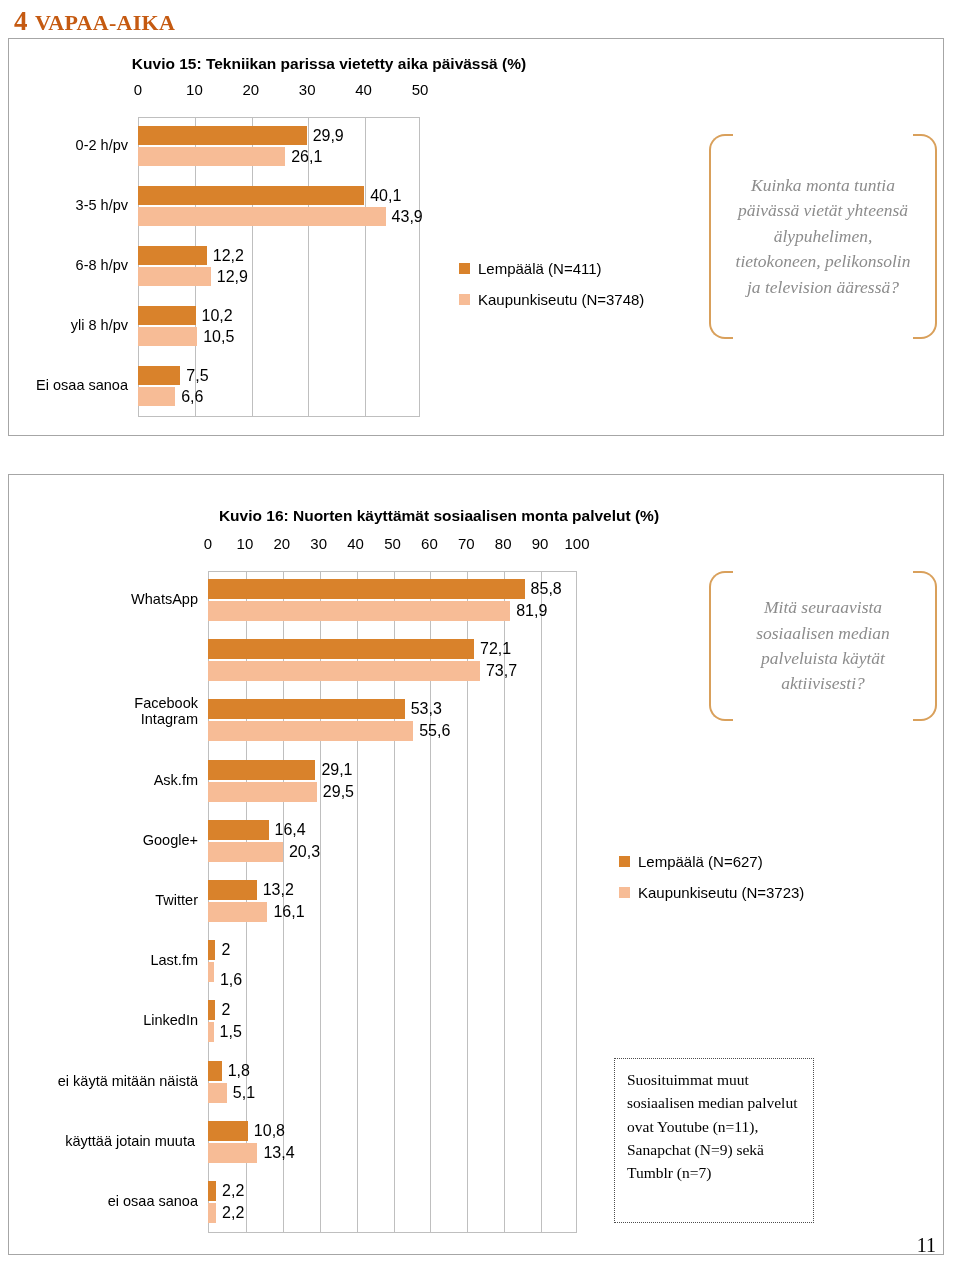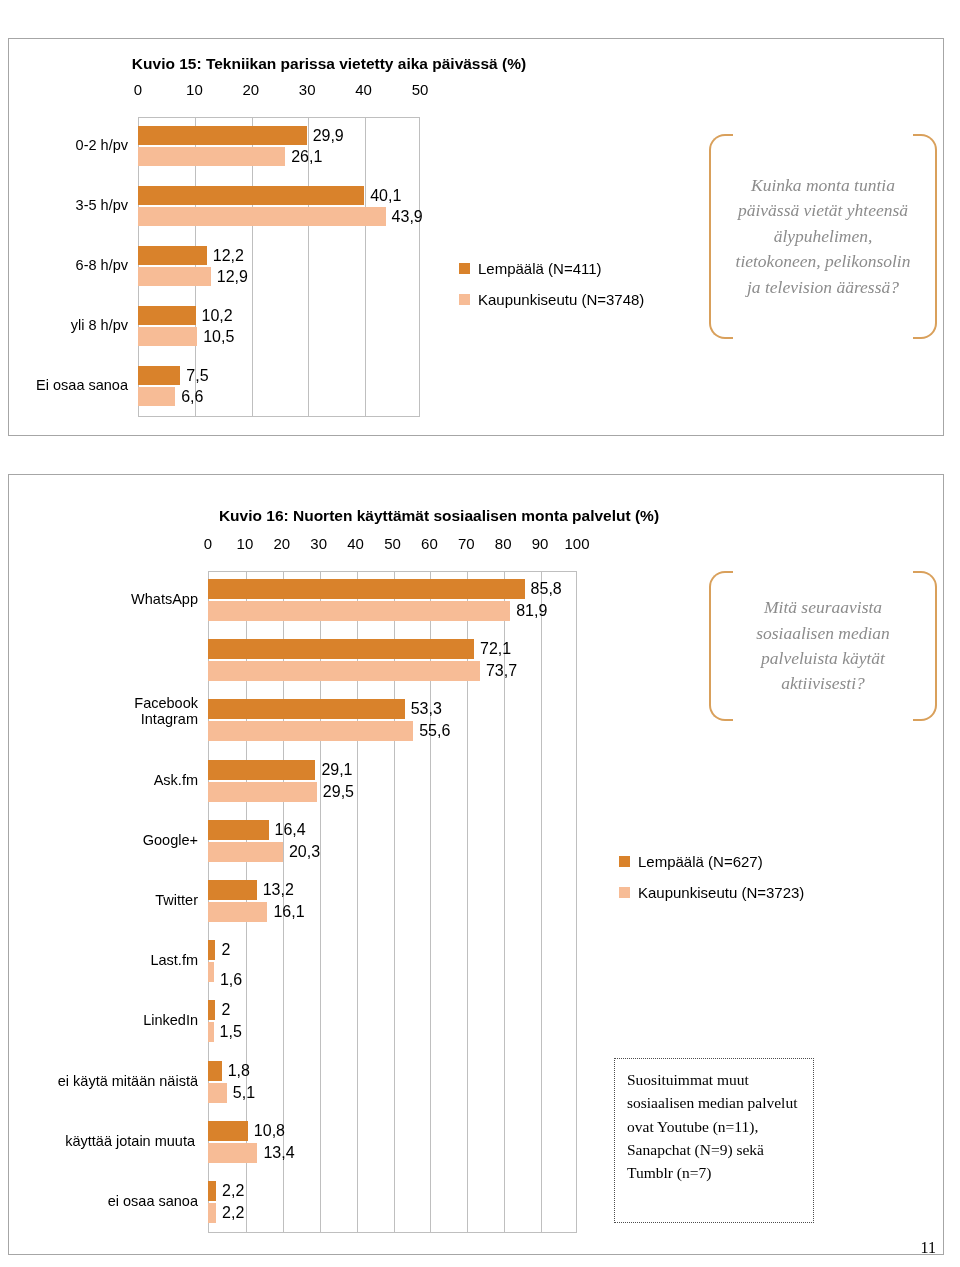--- a/index.html
+++ b/index.html
@@ -79,28 +79,32 @@
 
   
   .note{
     position:absolute;border:1px dotted #4d4d4d;box-sizing:border-box;
     font-family:"Liberation Serif", serif;
     font-size:15.5px;line-height:1.5;color:#000;padding:9px 12px;
   }
 
   .page-num{
     position:absolute;right:24px;bottom:10px;
-    font-family:"Liberation Serif", serif;font-size:16px;color:#000;
+    font-family:"Liberation Serif", serif;font-size:20px;color:#000;
   }
 </style>
 </head>
 <body>
 
 <div class="page">
 
+  <div class="chapter-title">
+    <span>4</span>
+    <span class="small">VAPAA-AIKA</span>
+  </div>
 
   <div class="figure-box" id="fig15-box">
     <div class="fig-title" id="fig15-title" style="left:0;top:16px;width:640px;">Kuvio 15: Tekniikan parissa vietetty aika päivässä (%)</div>
 
     <div class="axis" id="fig15-axis" style="left: 0px; top: 42px; width: 100%;">
         <span style="left: 129px;">0</span>
         <span style="left: 185.4px;">10</span>
         <span style="left: 241.8px;">20</span>
         <span style="left: 298.2px;">30</span>
         <span style="left: 354.6px;">40</span>

